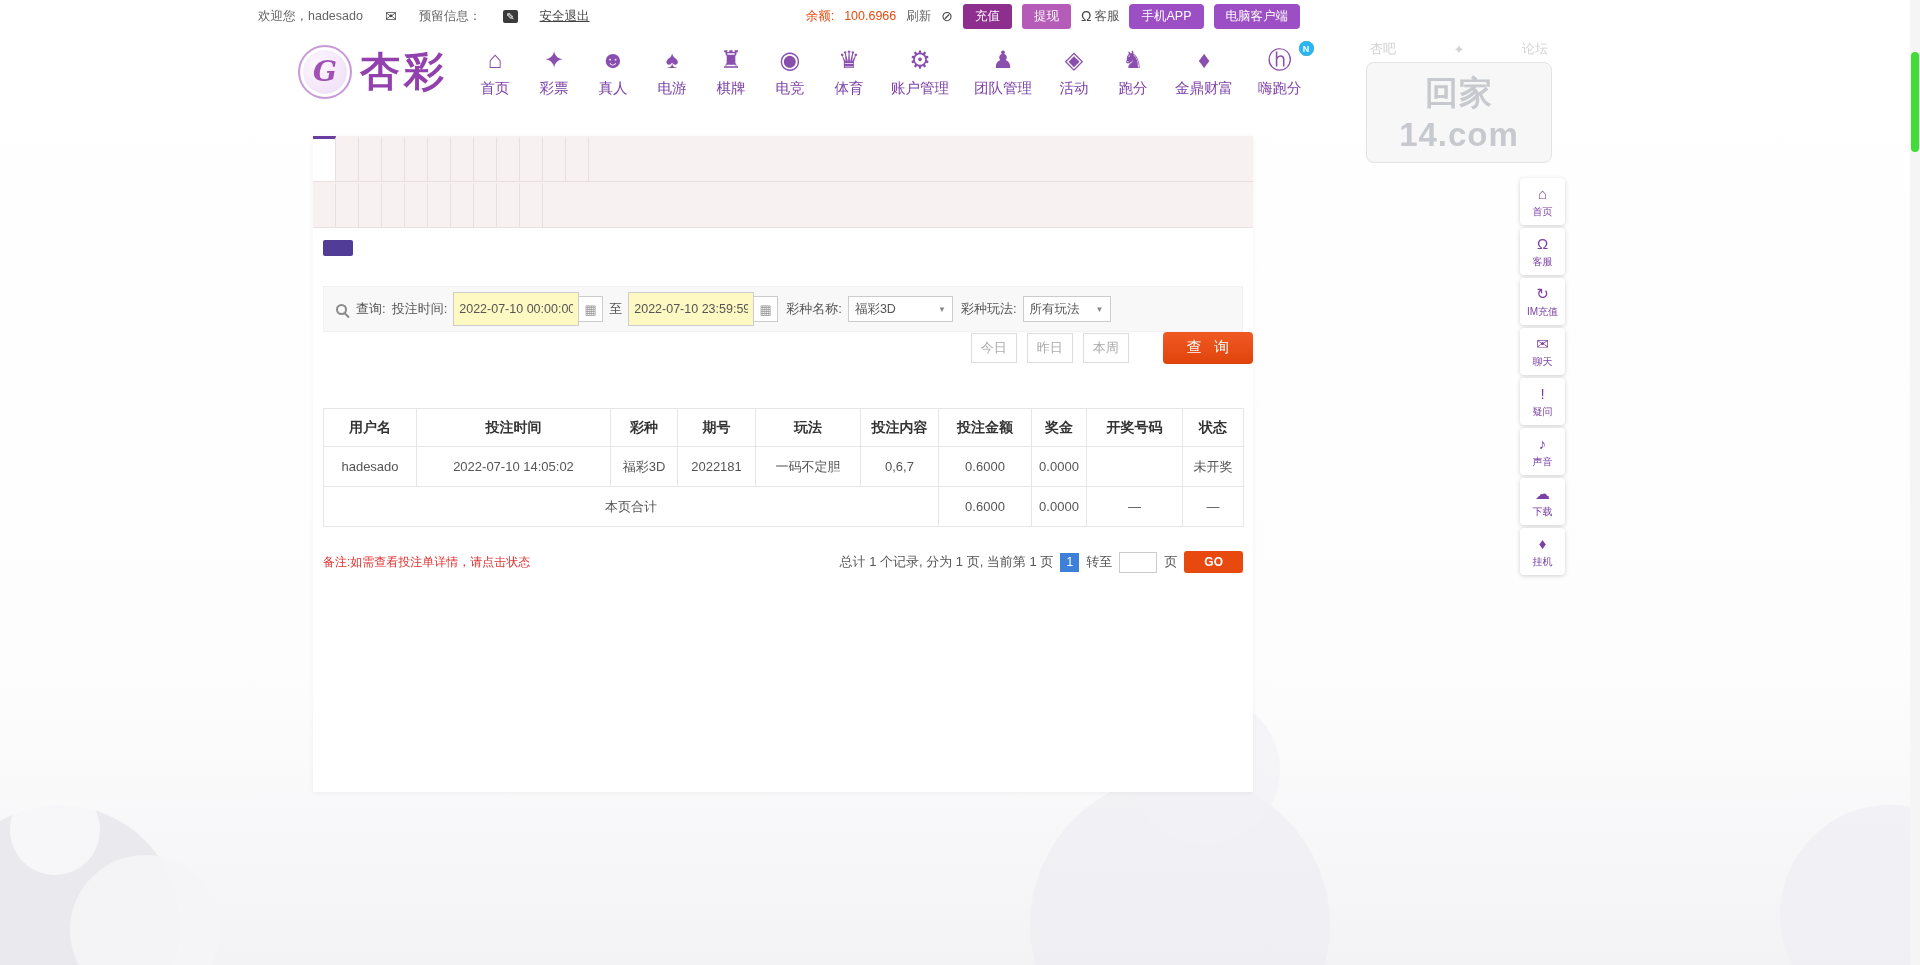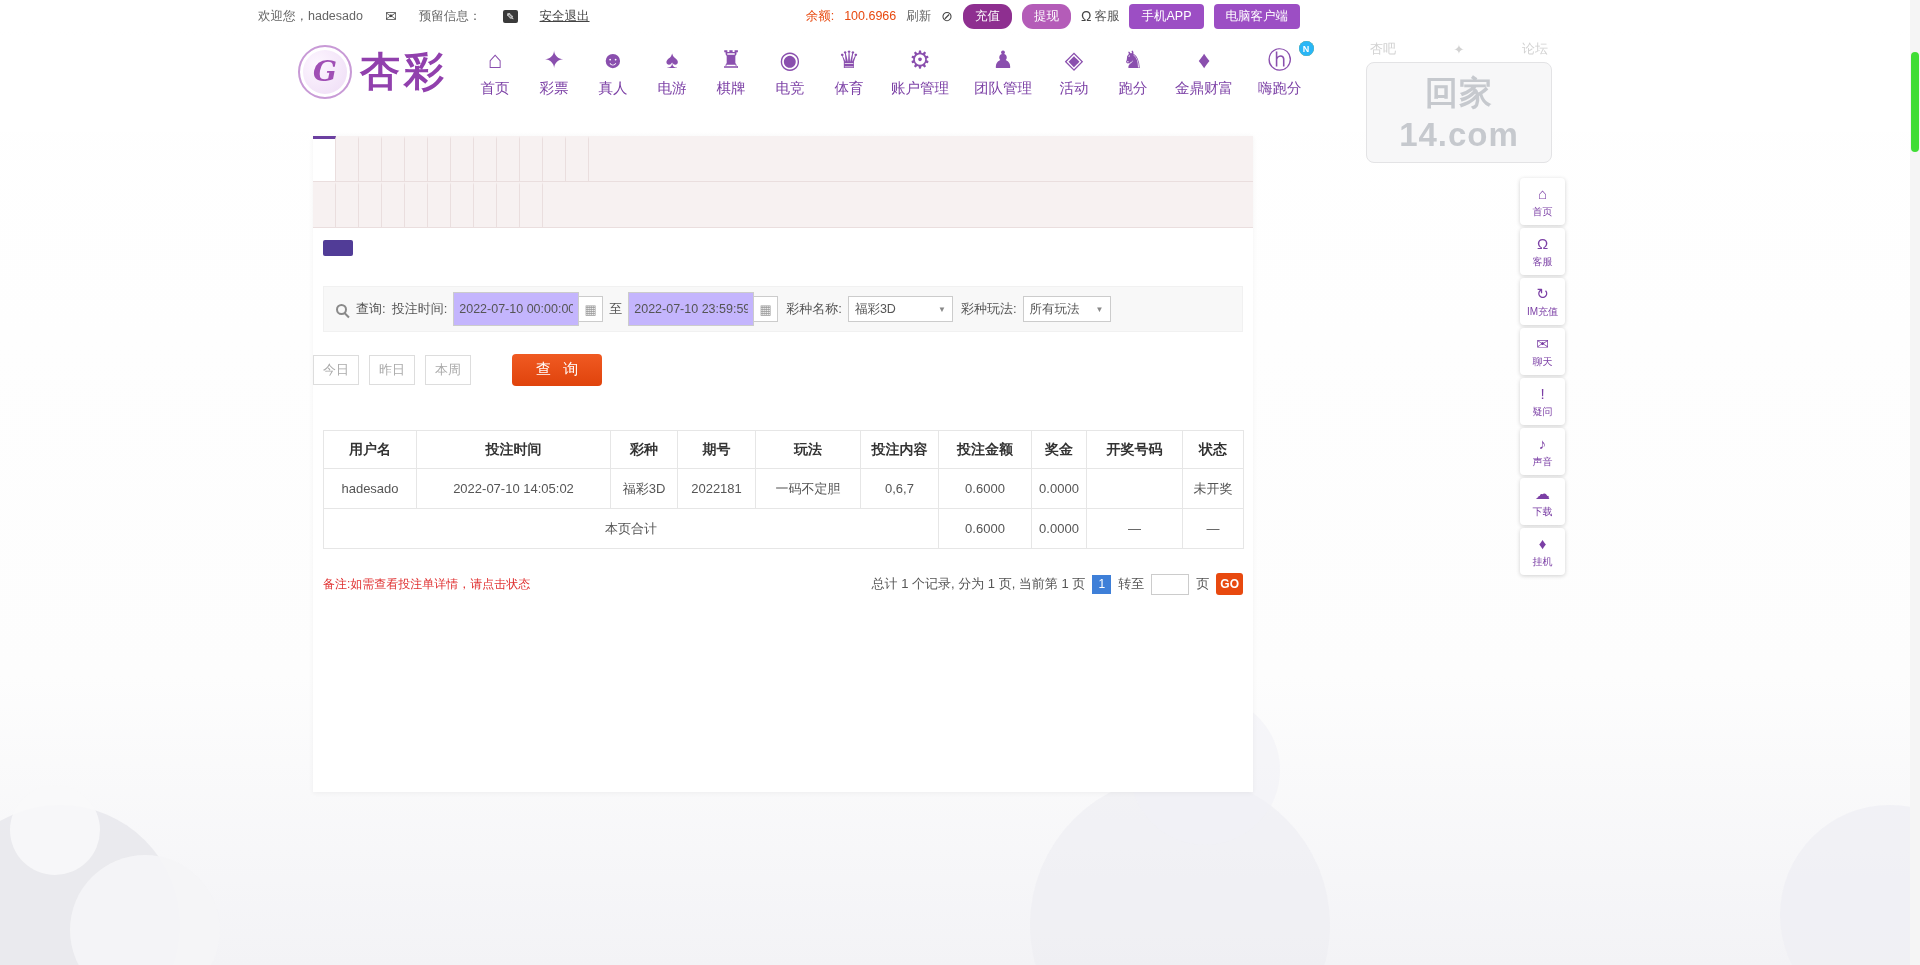--- a/index.html
+++ b/index.html
@@ -22,21 +22,21 @@
 
   
   .topbar { position: absolute; top: 0; left: 0; width: 100%; height: 32px; background: #fff; z-index: 5; font-size: 12.5px; }
   .topbar-left { position: absolute; left: 258px; top: 0; height: 32px; display: flex; align-items: center; gap: 22px; color: #666; }
   .topbar-right { position: absolute; right: 620px; top: 0; height: 32px; display: flex; align-items: center; gap: 10px; color: #666; }
   .tb-icon { color: #444; font-size: 14px; cursor: pointer; }
   .edit-icon { background: #3a3a3a; color: #fff; font-size: 10px; padding: 1px 3px; border-radius: 2px; cursor: pointer; }
   .logout-link { color: #444; text-decoration: underline; cursor: pointer; }
   .balance { color: #e8490f; }
   .refresh-link { color: #666; cursor: pointer; }
-  .pill-btn { border: none; color: #fff; font-size: 12.5px; padding: 4px 12px; border-radius: 11px; cursor: pointer; }
+  .pill-btn { border: none; color: #fff; font-size: 12.5px; padding: 4px 12px; border-radius: 3px; cursor: pointer; }
   .btn-deposit { background: #8e2f90; }
   .btn-withdraw { background: #b45cb8; }
   .btn-app, .btn-pc { background: #9c4ec4; border-radius: 4px; }
   .service-group { display: flex; align-items: center; gap: 3px; color: #555; cursor: pointer; }
 
   
   .header { position: absolute; top: 36px; left: 0; width: 100%; height: 96px; background: #fff; z-index: 4; }
   .header-inner { position: absolute; left: 298px; top: 8px; display: flex; align-items: center; }
   .logo { display: flex; align-items: center; gap: 8px; cursor: pointer; }
   .logo-circle { width: 54px; height: 54px; border-radius: 50%; border: 2px solid #c89ad6;
@@ -70,49 +70,49 @@
   .subtab.active { background: #513c97; color: #fff; }
 
   .query { margin: 30px 10px 0; background: #f8f8f8; border: 1px solid #f1f1f1; height: 46px;
     display: flex; align-items: center; padding: 0 12px; gap: 6px; font-size: 13px; color: #555; }
   .mag { width: 11px; height: 11px; border: 2px solid #8a8a8a; border-radius: 50%; position: relative; margin-right: 3px; flex: none; }
   .mag::after { content: ""; position: absolute; width: 7px; height: 2px; background: #8a8a8a;
     transform: rotate(45deg); right: -5px; bottom: -3px; }
   .q-label { white-space: nowrap; }
   .gap-l { margin-left: 2px; }
   .ti { width: 126px; height: 26px; border: 1px solid #ccc; padding: 16px 5px; font-size: 12.5px; color: #555;
-    font-family: "Liberation Sans", sans-serif; background: #c4b5fd; }
+    font-family: "Liberation Sans", sans-serif; background: #fef9c3; }
   .cal-btn { width: 24px; height: 26px; border: 1px solid #ccc; border-left: none; background: #fff;
     color: #999; font-size: 13px; display: flex; align-items: center; justify-content: center; cursor: pointer; }
   .input-group { display: flex; align-items: center; }
   .sel { height: 26px; border: 1px solid #ccc; background: #fff; display: flex; align-items: center;
     justify-content: space-between; padding: 0 6px; font-size: 12.5px; color: #555; cursor: pointer; }
   .sel-lottery { width: 105px; }
   .sel-play { width: 88px; }
   .sel-arrow { font-size: 8px; color: #888; margin-left: 6px; }
 
-  .quickrow { display: flex; justify-content: flex-start; align-items: center; gap: 27px; margin-top: 22px; }
+  .quickrow { display: flex; justify-content: flex-end; align-items: center; gap: 20px; }
   .qbtn { border: 1px solid #ddd; background: #fff; color: #aaa; font-size: 13px; padding: 5px 9px; cursor: pointer;
     font-family: "Liberation Sans", sans-serif; }
   .search-btn { background: linear-gradient(180deg, #f05a22, #e0430c); color: #fff; font-size: 15px;
     padding: 6px 20px 7px 24px; border-radius: 4px; border: none; letter-spacing: 4px; margin-left: 14px; cursor: pointer;
     font-family: "Liberation Sans", sans-serif; }
 
   .bet-table { width: 920px; margin: 44px 10px 0; border-collapse: collapse; table-layout: fixed; }
   .bet-table th { height: 38px; font-size: 14px; font-weight: bold; color: #333; border: 1px solid #e6e6e6; background: #fff; }
   .bet-table td { height: 40px; font-size: 13px; color: #555; text-align: center; border: 1px solid #e6e6e6; }
   .status-link { color: #2f9e44; cursor: pointer; }
 
   .foot { display: flex; justify-content: space-between; align-items: center; margin: 24px 10px 0; }
   .note { color: #e03131; font-size: 12px; }
   .pagin { display: flex; align-items: center; gap: 7px; font-size: 13px; color: #555; }
   .pagebox { width: 19px; height: 19px; background: #3e7fd8; color: #fff; font-size: 12px;
     display: flex; align-items: center; justify-content: center; cursor: pointer; }
   .goto-input { width: 38px; height: 21px; border: 1px solid #ccc; background: #fff; }
-  .go-btn { background: #e8490f; color: #fff; font-size: 12px; font-weight: bold; padding: 4px 4px;
+  .go-btn { background: #e8490f; color: #fff; font-size: 12px; font-weight: bold; padding: 4px 20px;
     border-radius: 3px; border: none; cursor: pointer; font-family: "Liberation Sans", sans-serif; }
 
   
   .side { position: absolute; left: 1520px; top: 178px; width: 45px; display: flex; flex-direction: column; gap: 3px; z-index: 7; }
   .side-item { background: #fff; box-shadow: 0 1px 4px rgba(0,0,0,0.18); border-radius: 4px;
     padding: 8px 1px 6px; text-align: center; cursor: pointer; }
   .side-icon { color: #7b3fa5; font-size: 15px; line-height: 16px; }
   .side-label { color: #7b3fa5; font-size: 10px; margin-top: 3px; white-space: nowrap; }
 
   

